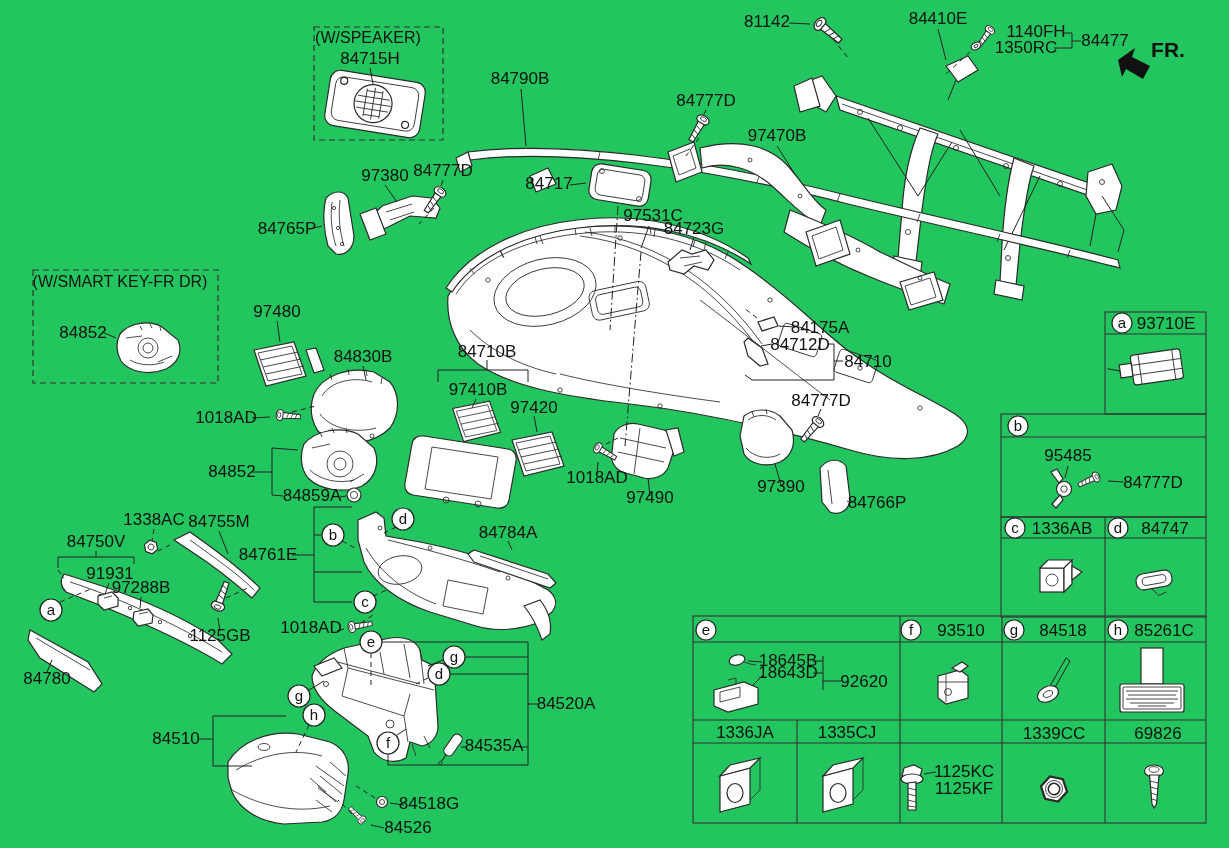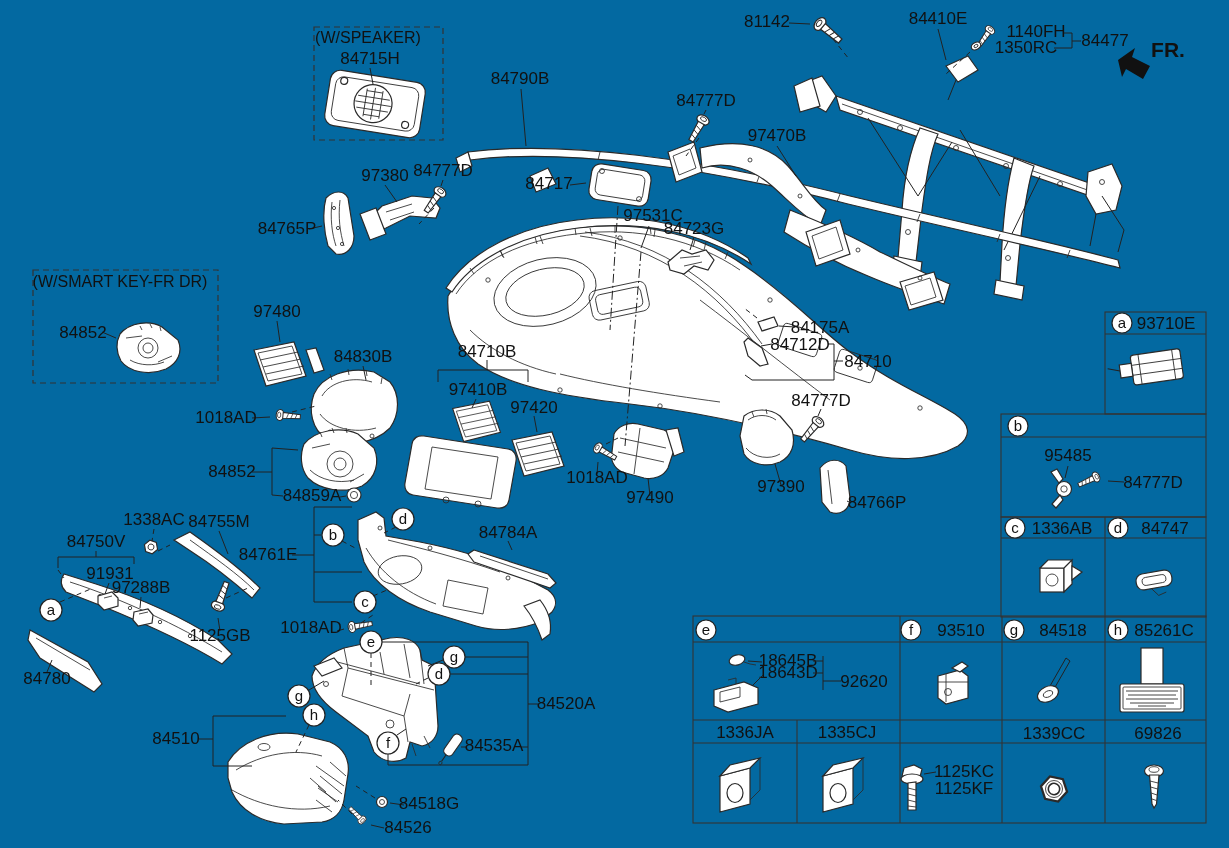--- a/index.html
+++ b/index.html
@@ -1,16 +1,16 @@
 <!DOCTYPE html>
 <html><head>
 <meta charset="utf-8">
 <style>
   html,body{margin:0;padding:0;background:#fff;}
-  .stage{position:relative;width:1229px;height:848px;background:#0369a1;overflow:hidden;
+  .stage{position:relative;width:1229px;height:848px;background:#22c55e;overflow:hidden;
          font-family:"Liberation Sans",sans-serif;}
   svg{display:block}
   svg text{fill:#111;font-family:"Liberation Sans",sans-serif;font-size:17px;text-anchor:middle;}
   text.small{font-size:15px;}
   text.title{font-size:16px;}
   text.fr{font-size:21px;font-weight:bold;}
   .ln{stroke:#222;stroke-width:1;fill:none;}
   .dash{stroke-dasharray:5 4;}
   .dd{stroke-dasharray:9 3 2 3;}
   .pt{stroke:#2a2a2a;stroke-width:1.2;fill:#fff;}

